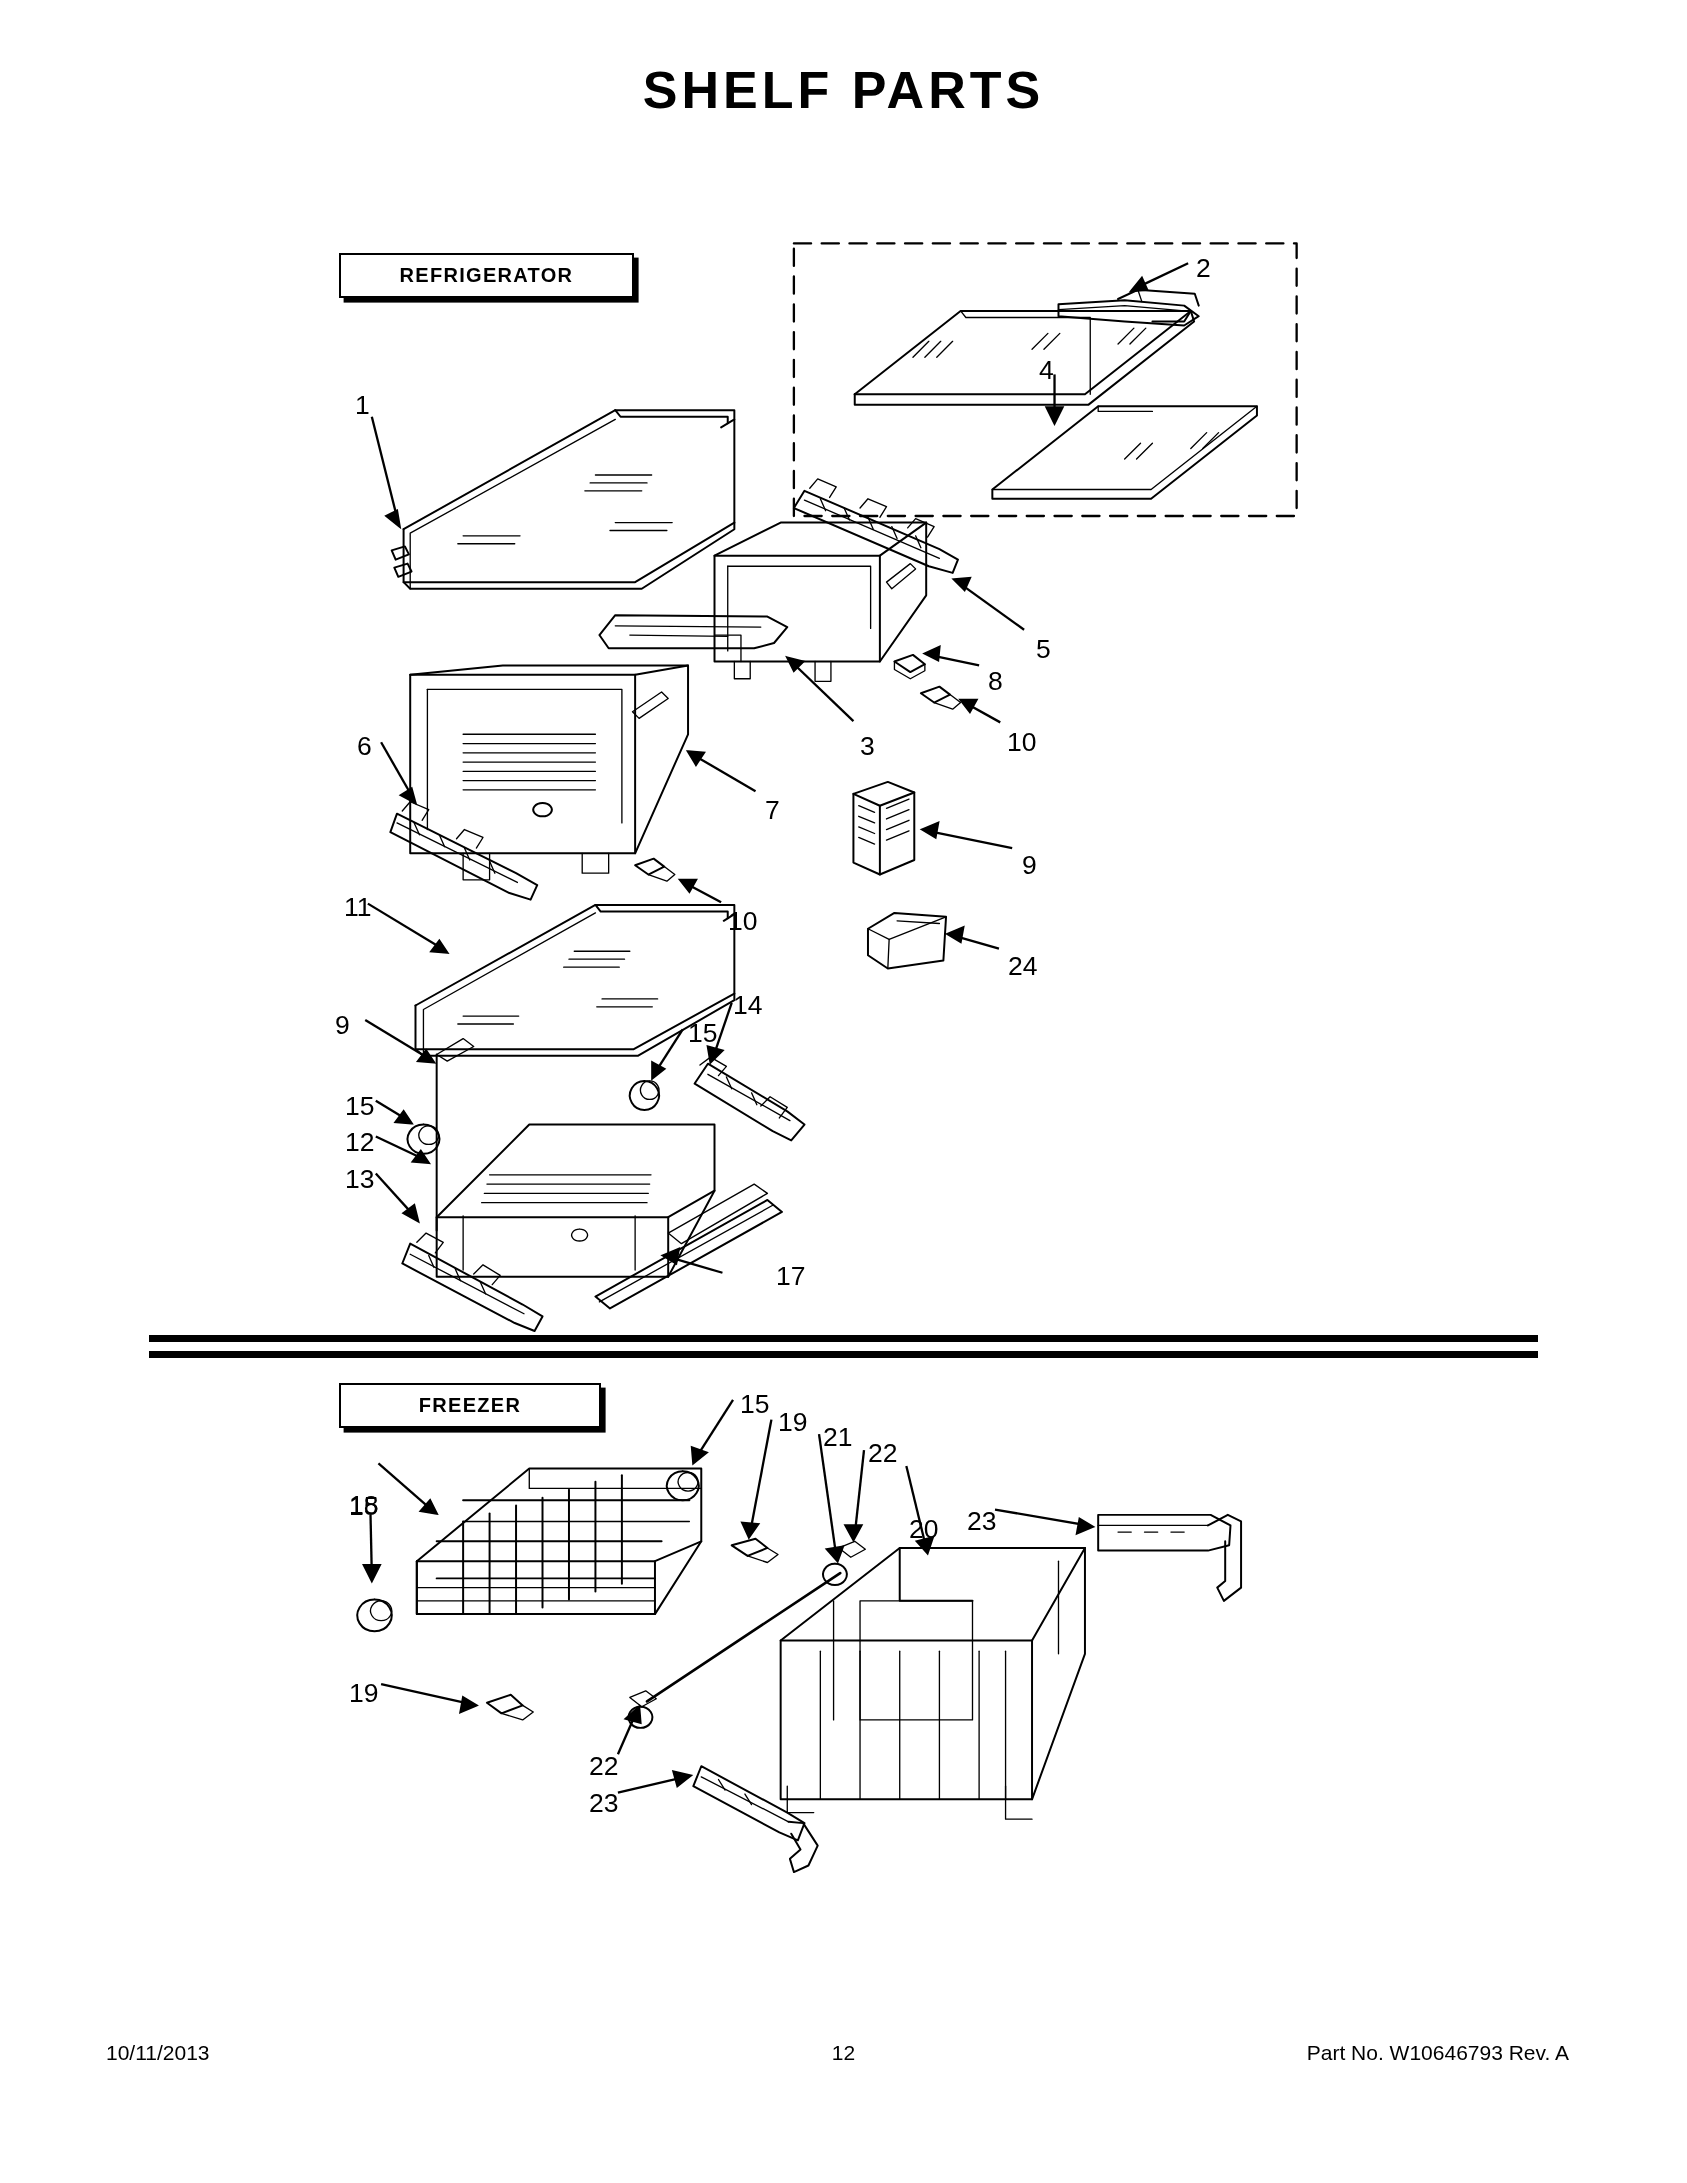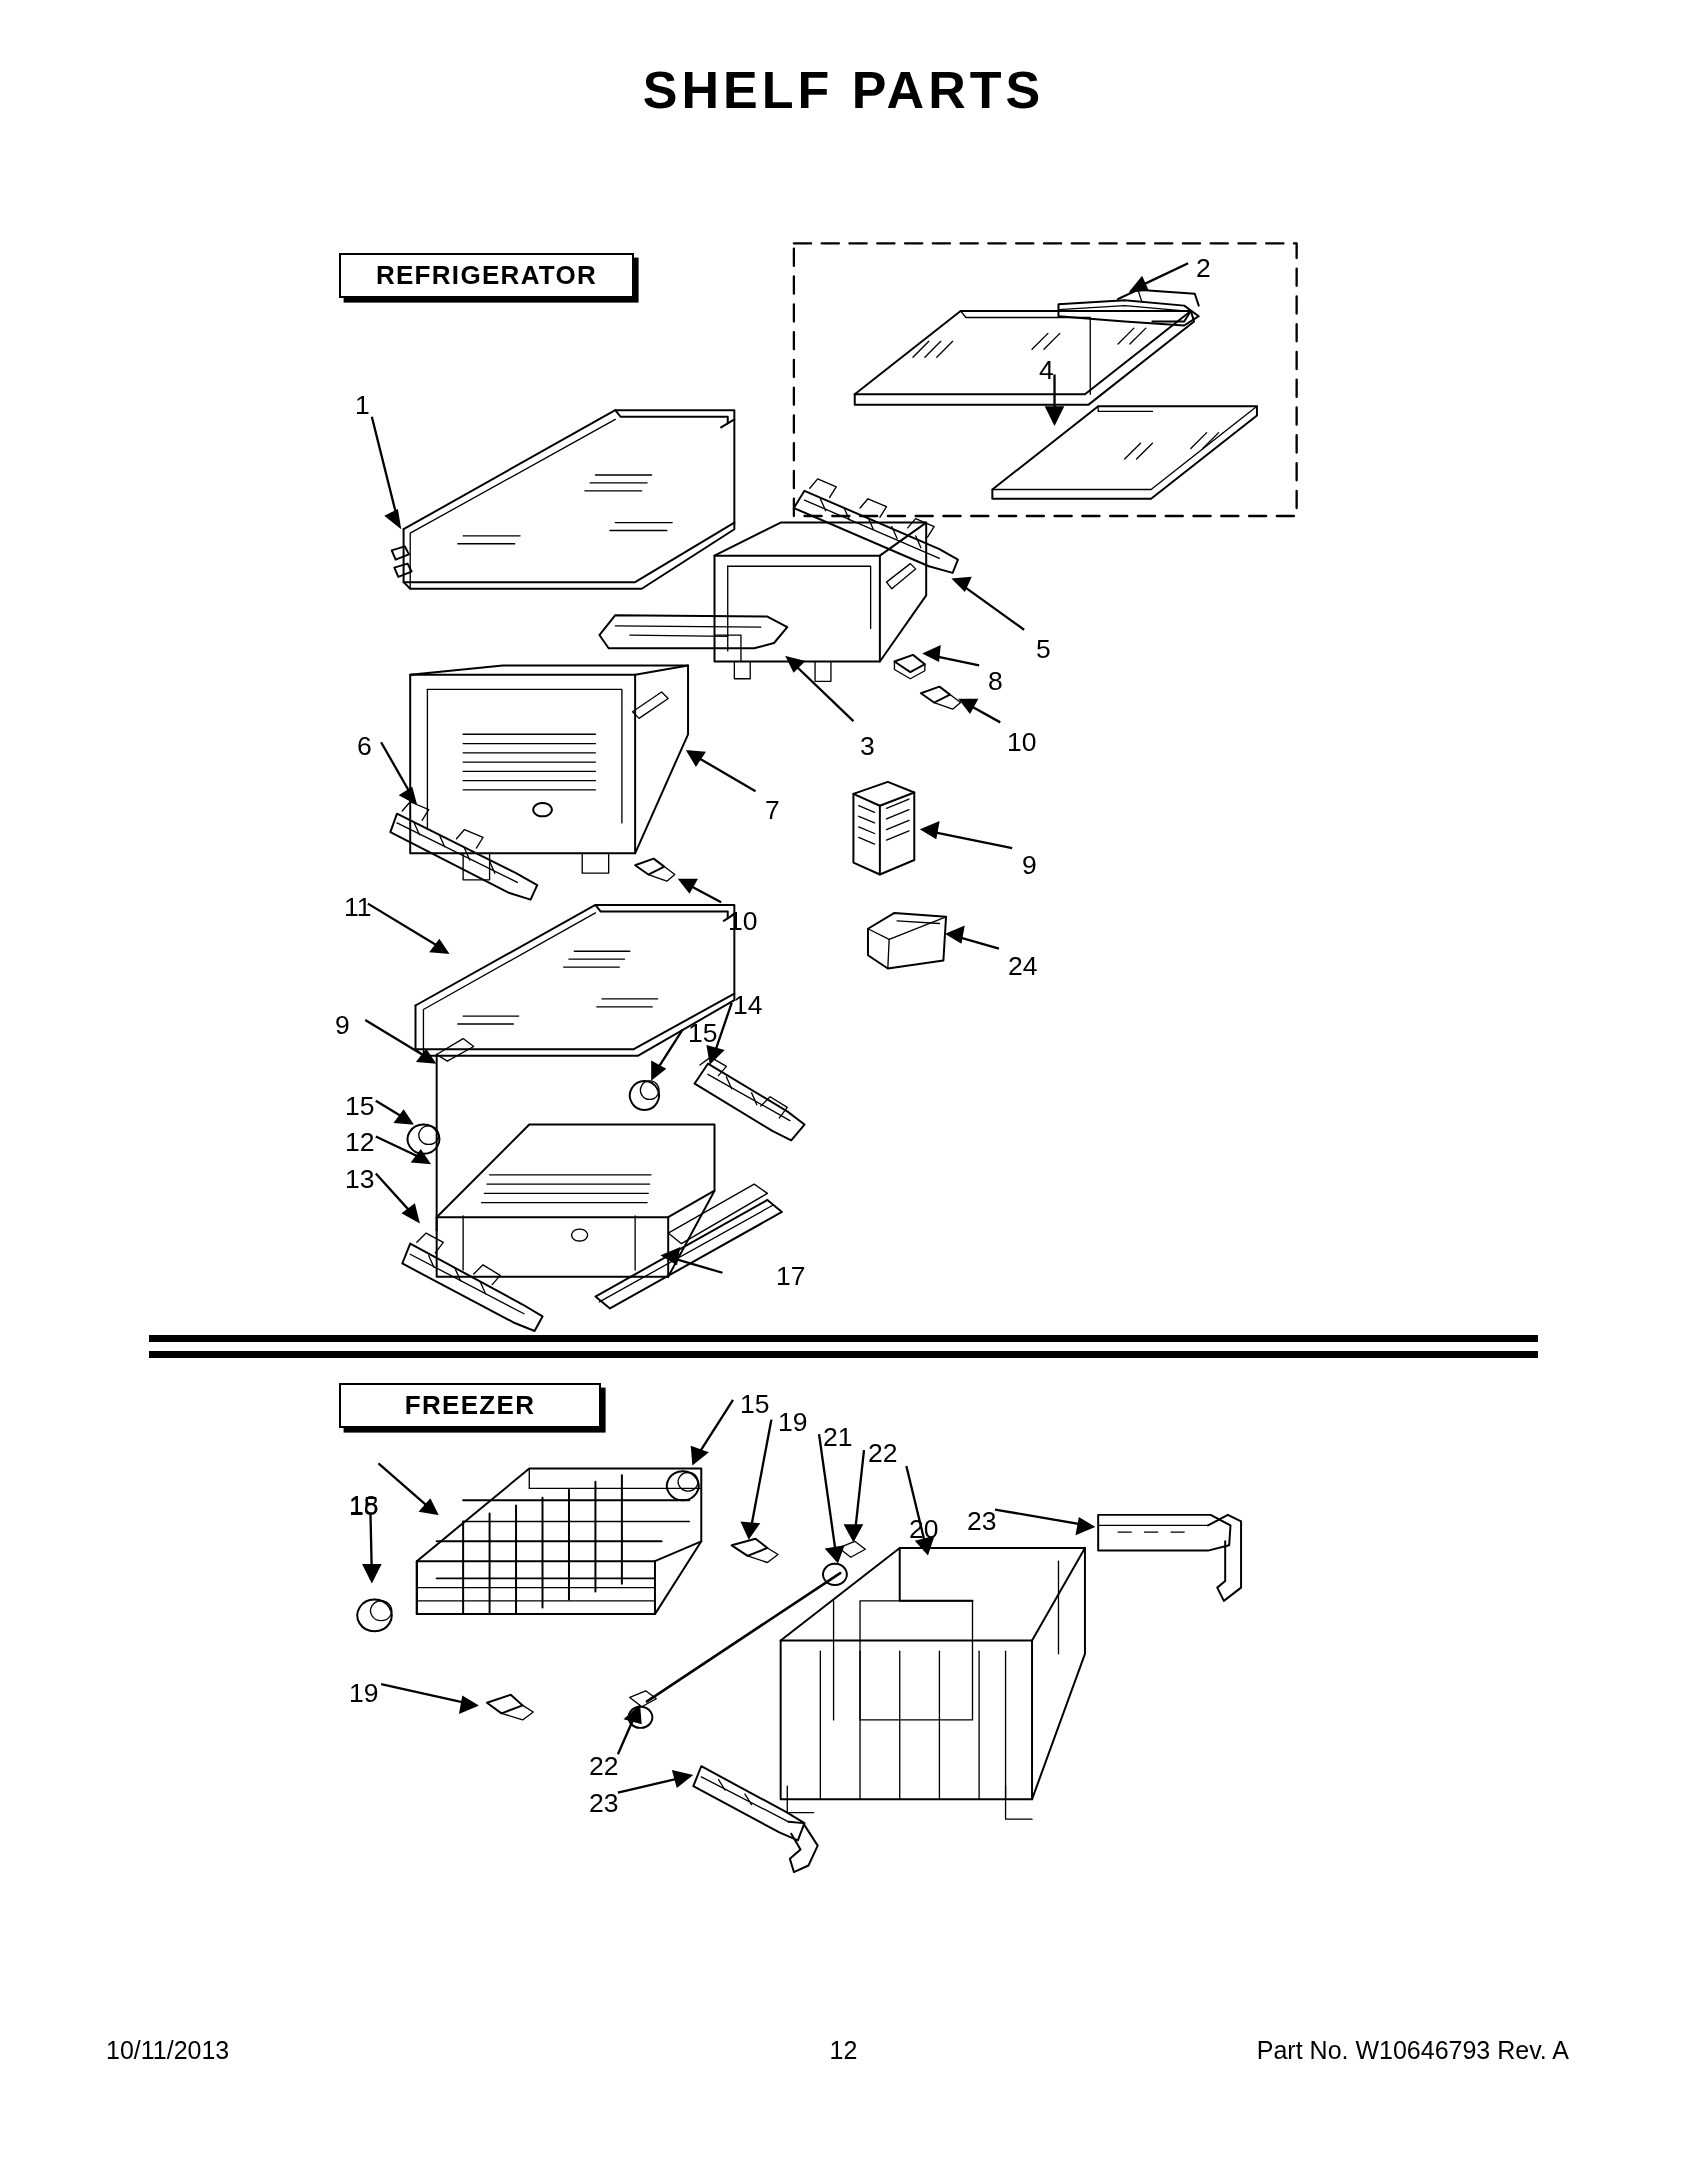--- a/index.html
+++ b/index.html
@@ -29,21 +29,21 @@
     font-weight: bold;
     letter-spacing: 4px;
   }
 
   
   .section-label {
     position: absolute;
     border: 2.6px solid #000;
     background: #fff;
     box-shadow: 4.6px 4.6px 0 #000;
-    font-size: 26px;
+    font-size: 20px;
     font-weight: bold;
     letter-spacing: 1.3px;
     display: flex;
     align-items: center;
     justify-content: center;
   }
   #label-refrigerator {
     left: 339px; top: 253px; width: 291px; height: 41px;
   }
   #label-freezer {
@@ -75,21 +75,21 @@
     position: absolute;
     left: 0; top: 0;
     width: 1687px;
     height: 2183px;
   }
 
   
   .footer {
     position: absolute;
     bottom: 118px;
-    font-size: 25px;
+    font-size: 21px;
   }
   #footer-date { left: 106px; }
   #footer-page { left: 0; width: 100%; text-align: center; }
   #footer-part { right: 118px; text-align: right; }
 </style>
 </head>
 <body>
 
 <div class="page">
 

